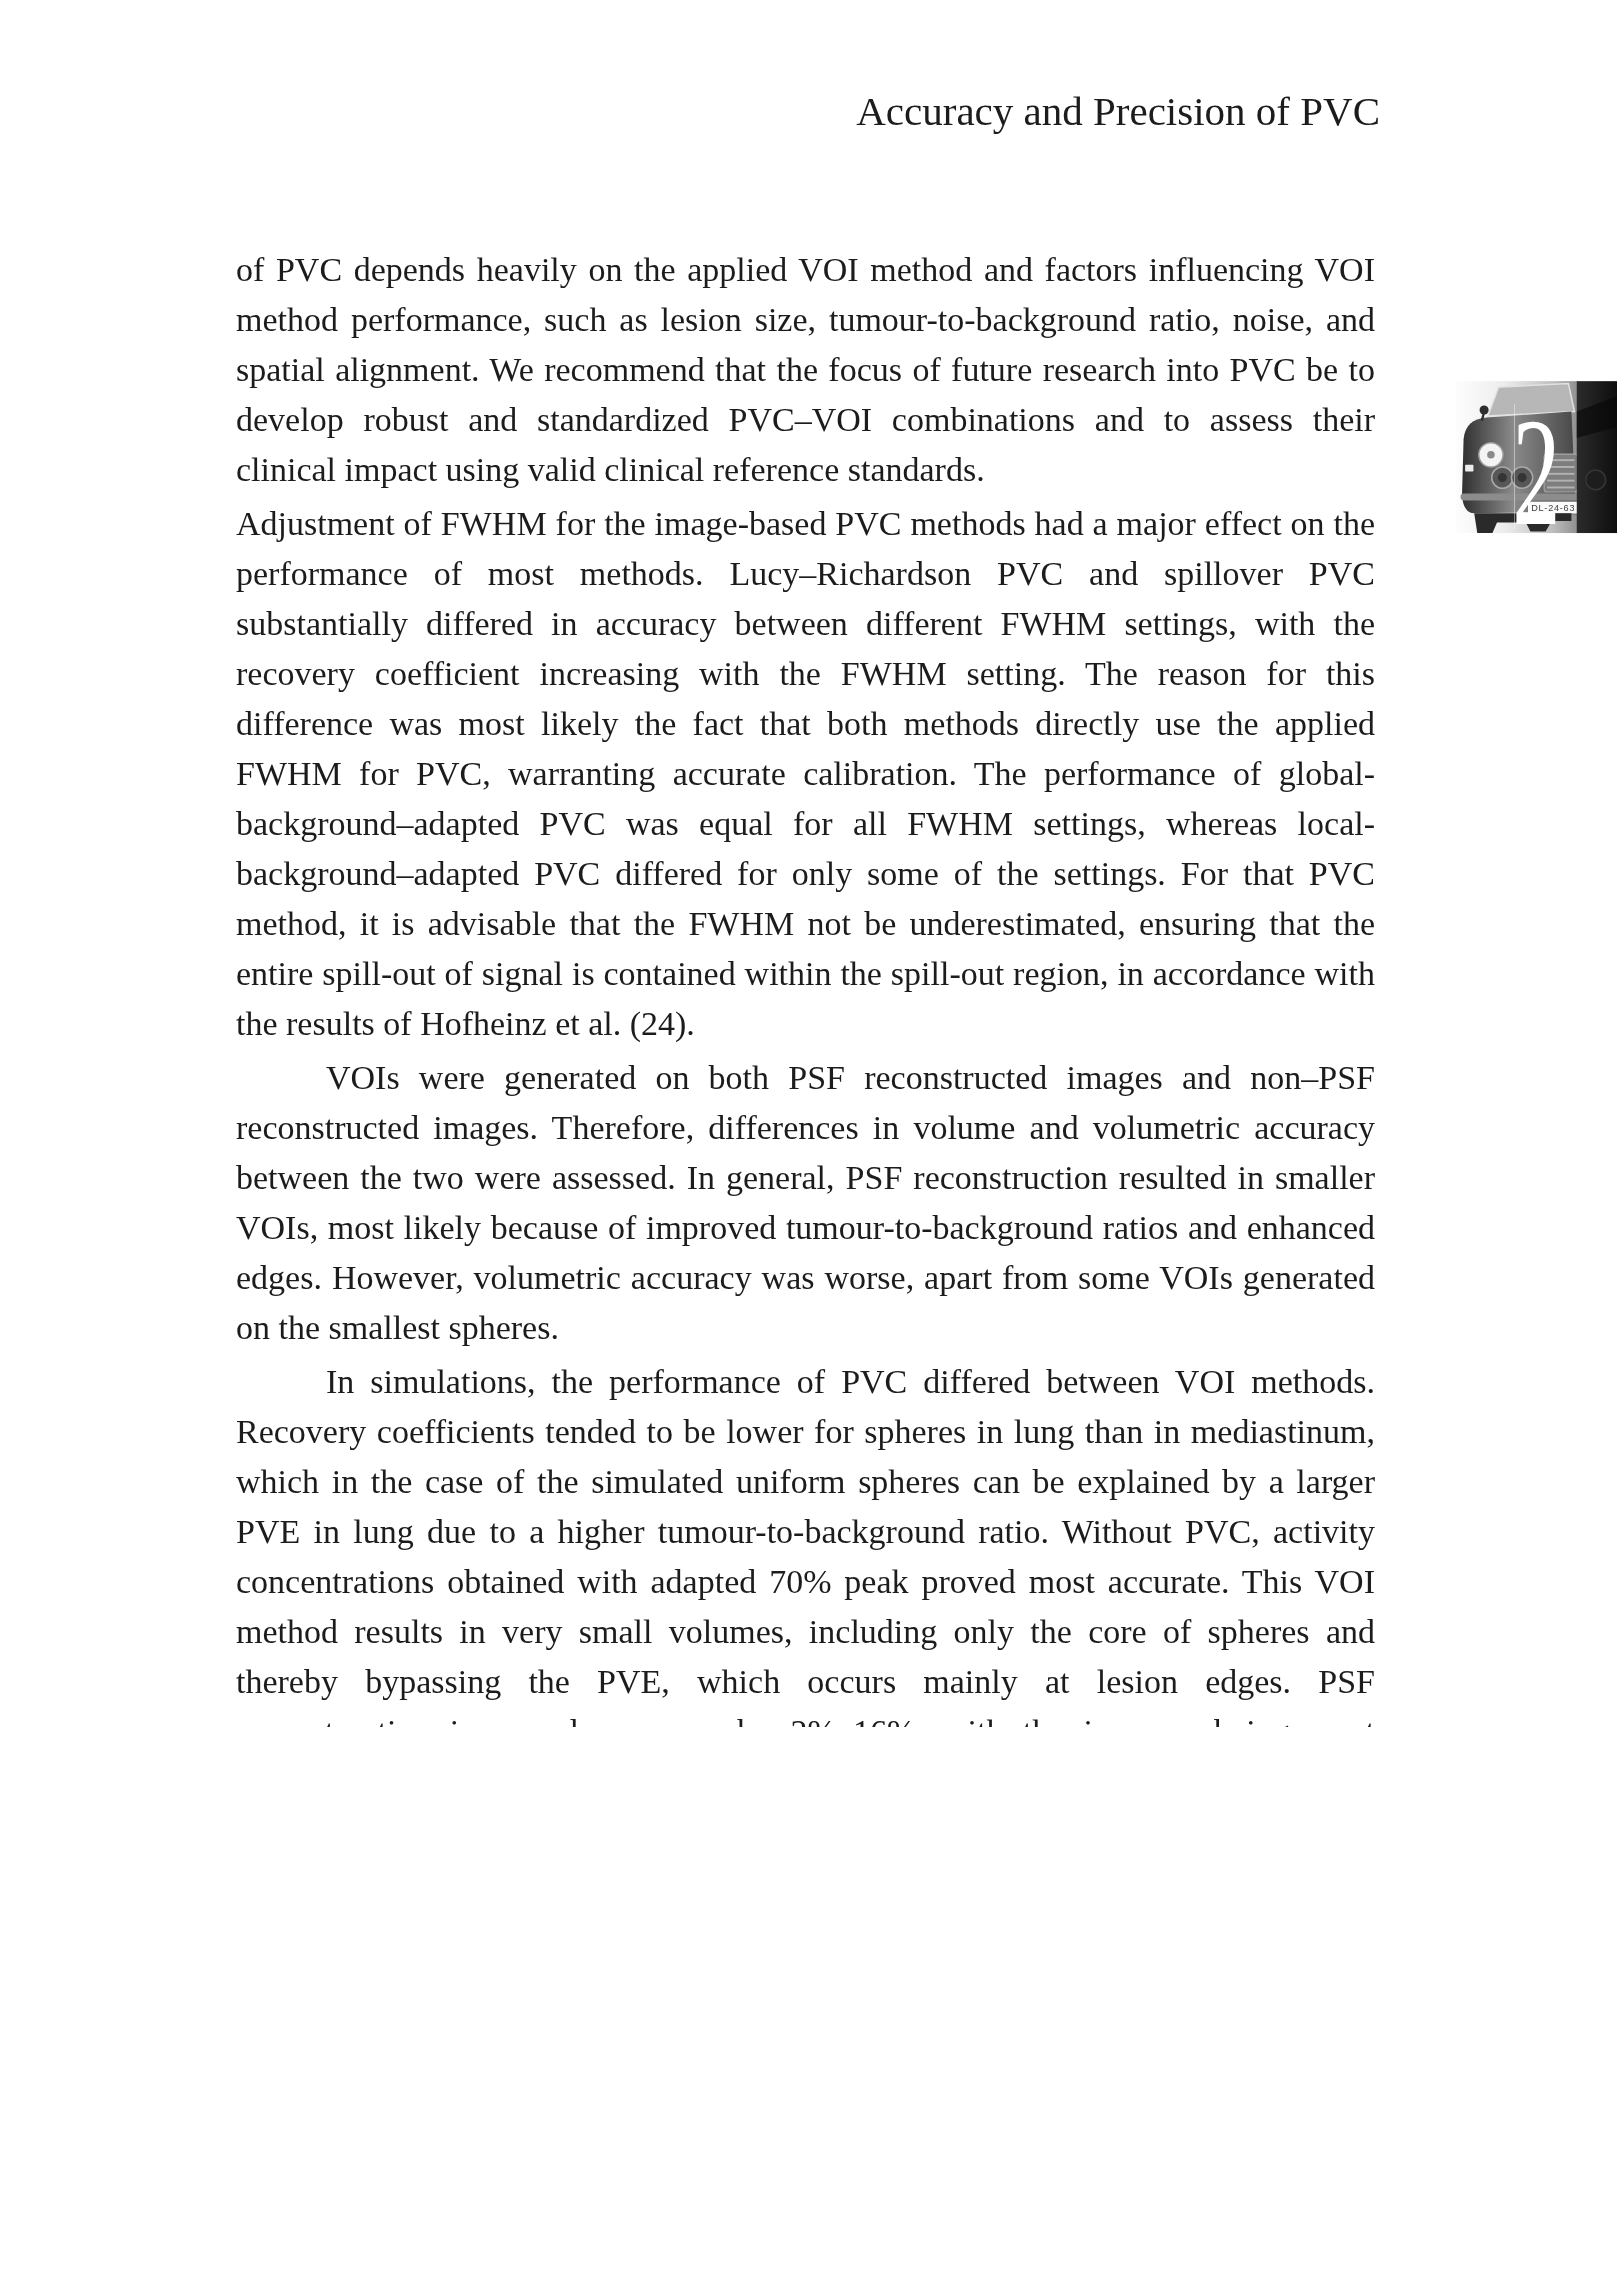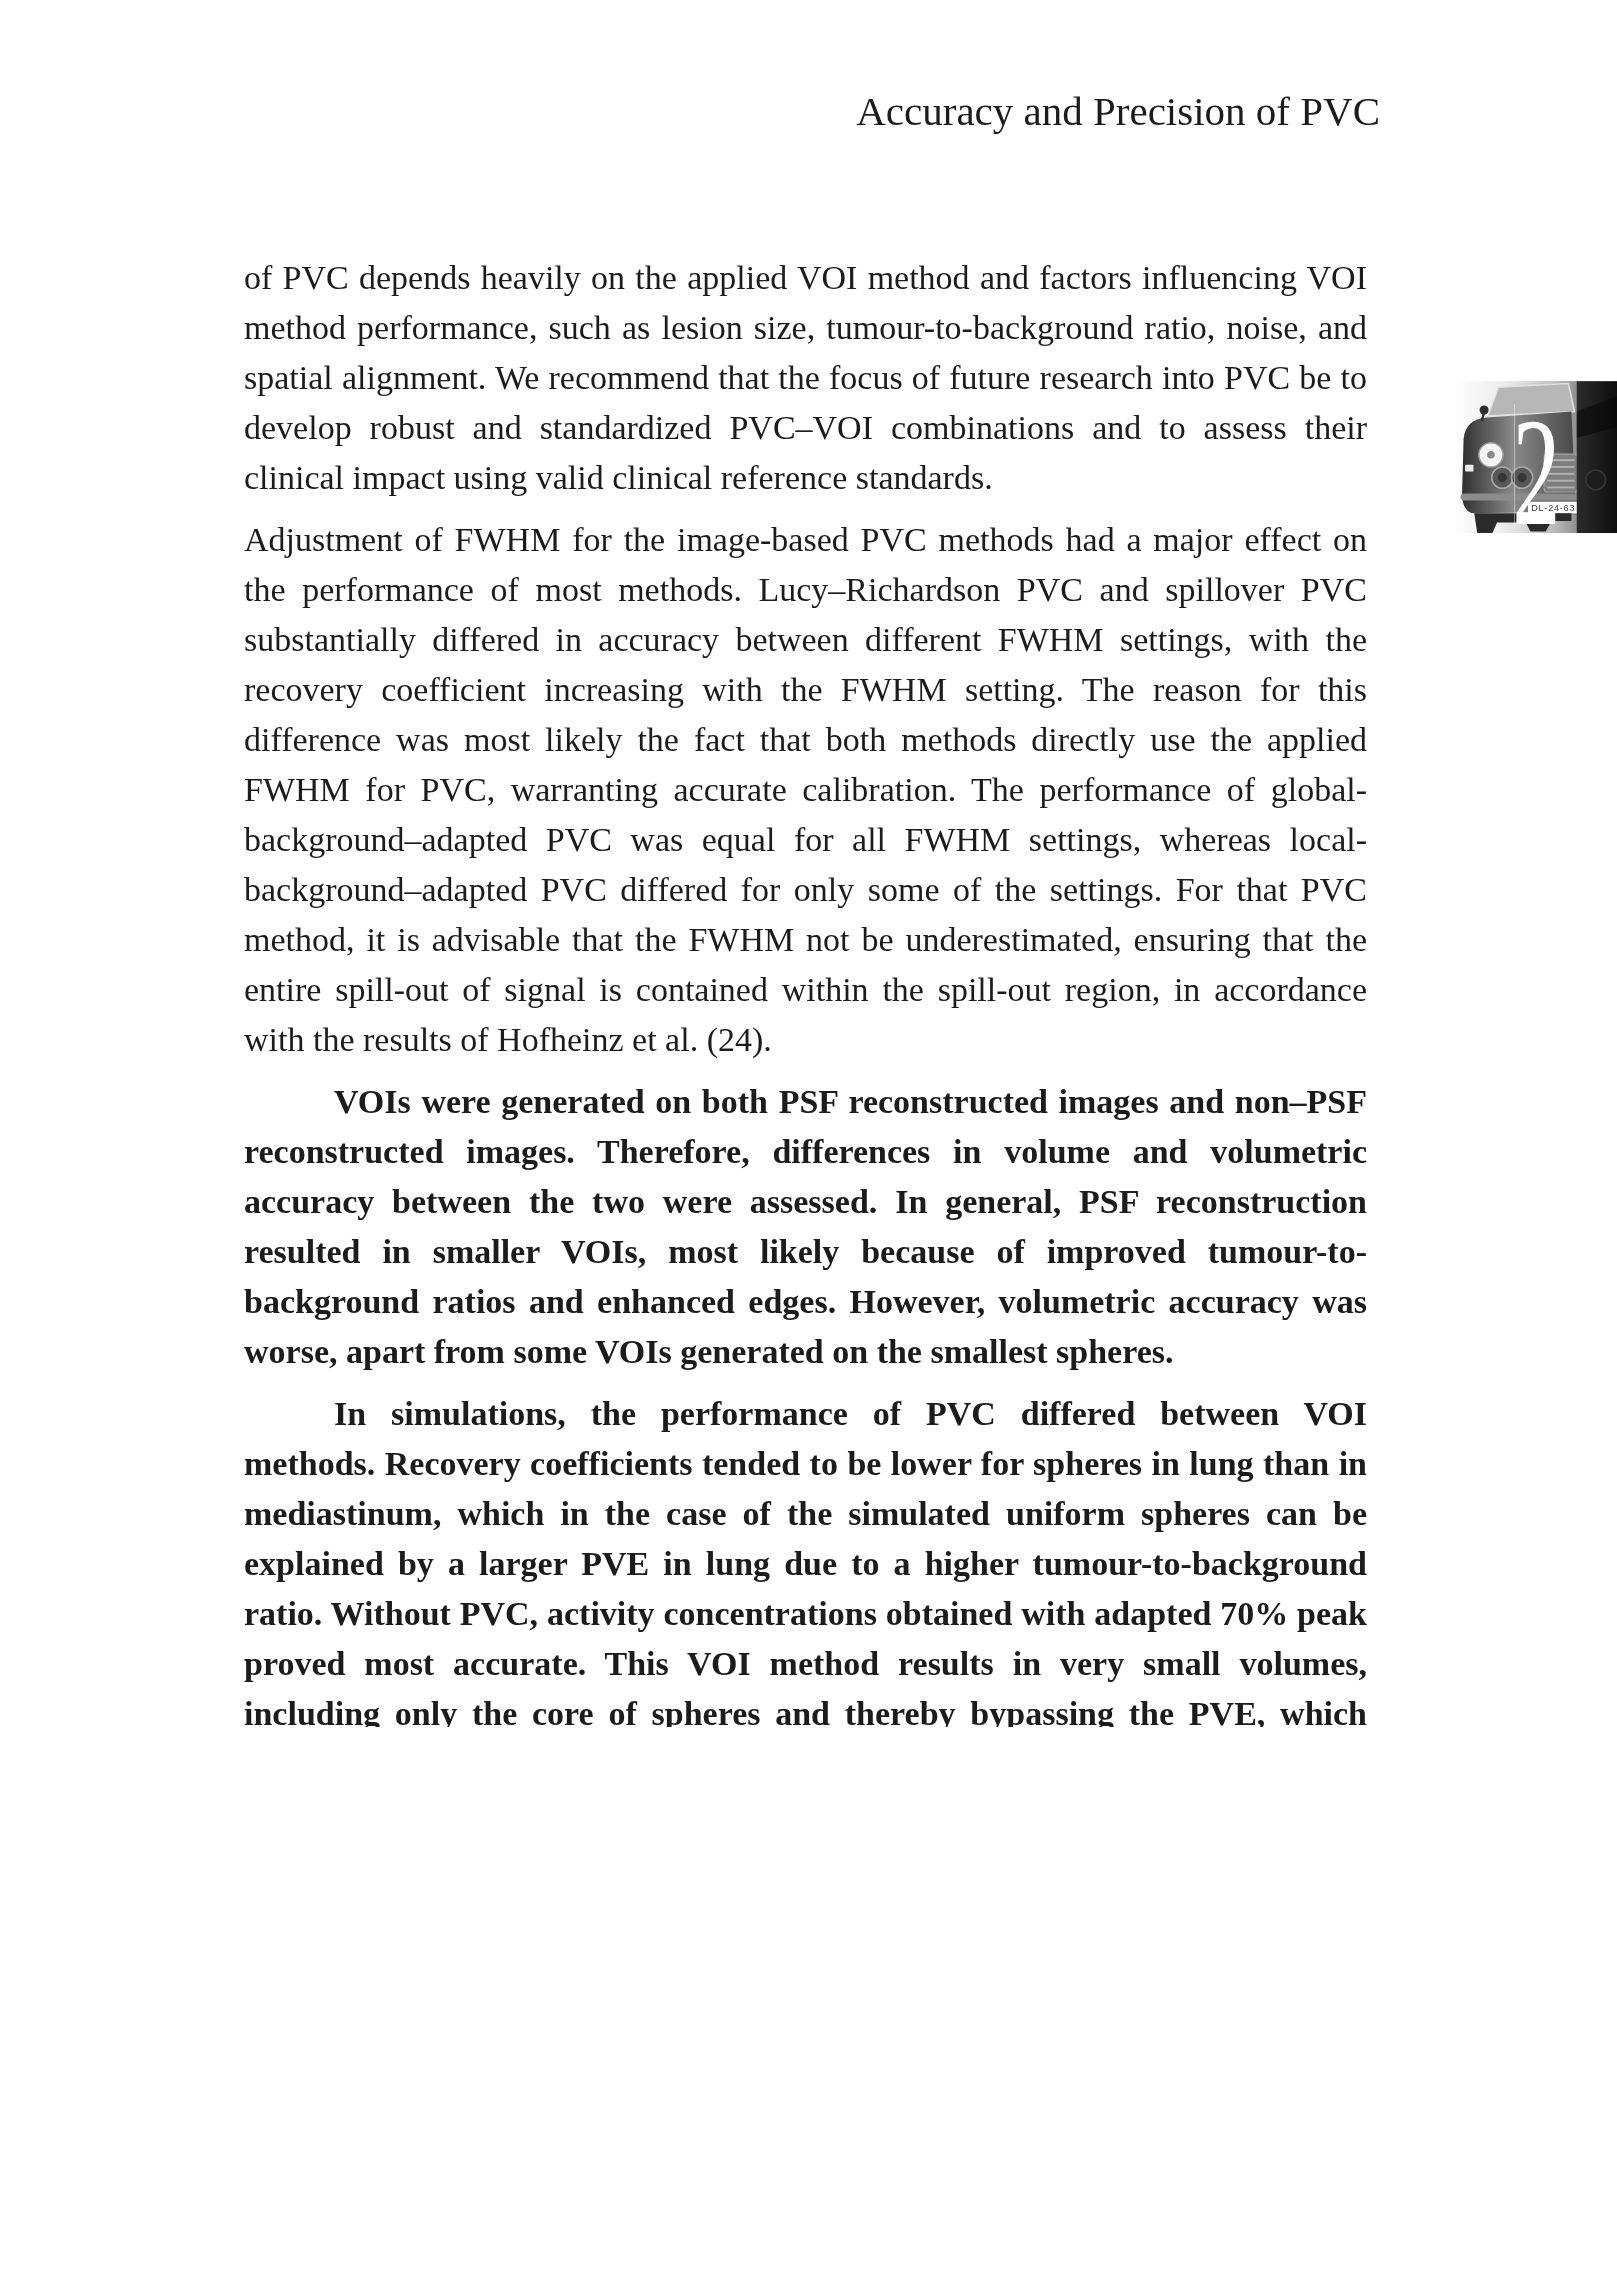--- a/index.html
+++ b/index.html
@@ -21,27 +21,27 @@
     color: #1c1c1c;
     white-space: nowrap;
   }
   .text-block {
     position: absolute;
     left: 232px;
     top: 241px;
     width: 1147px;
   }
   .text-block p {
-    margin: 12px;
+    margin: 4px;
     font-size: 34px;
     line-height: 50px;
     text-align: justify;
     color: #1c1c1c;
   }
-  .text-block p.indent { text-indent: 90px; font-weight: bold; }
+  .text-block p.indent { text-indent: 90px; }
   .section-heading {
     margin: 41px 0 7.6px 0;
     font-size: 42px;
     line-height: 53px;
     font-weight: bold;
     color: #3d3d42;
   }
   .ref-italic { }
   .page-number {
     position: absolute;

